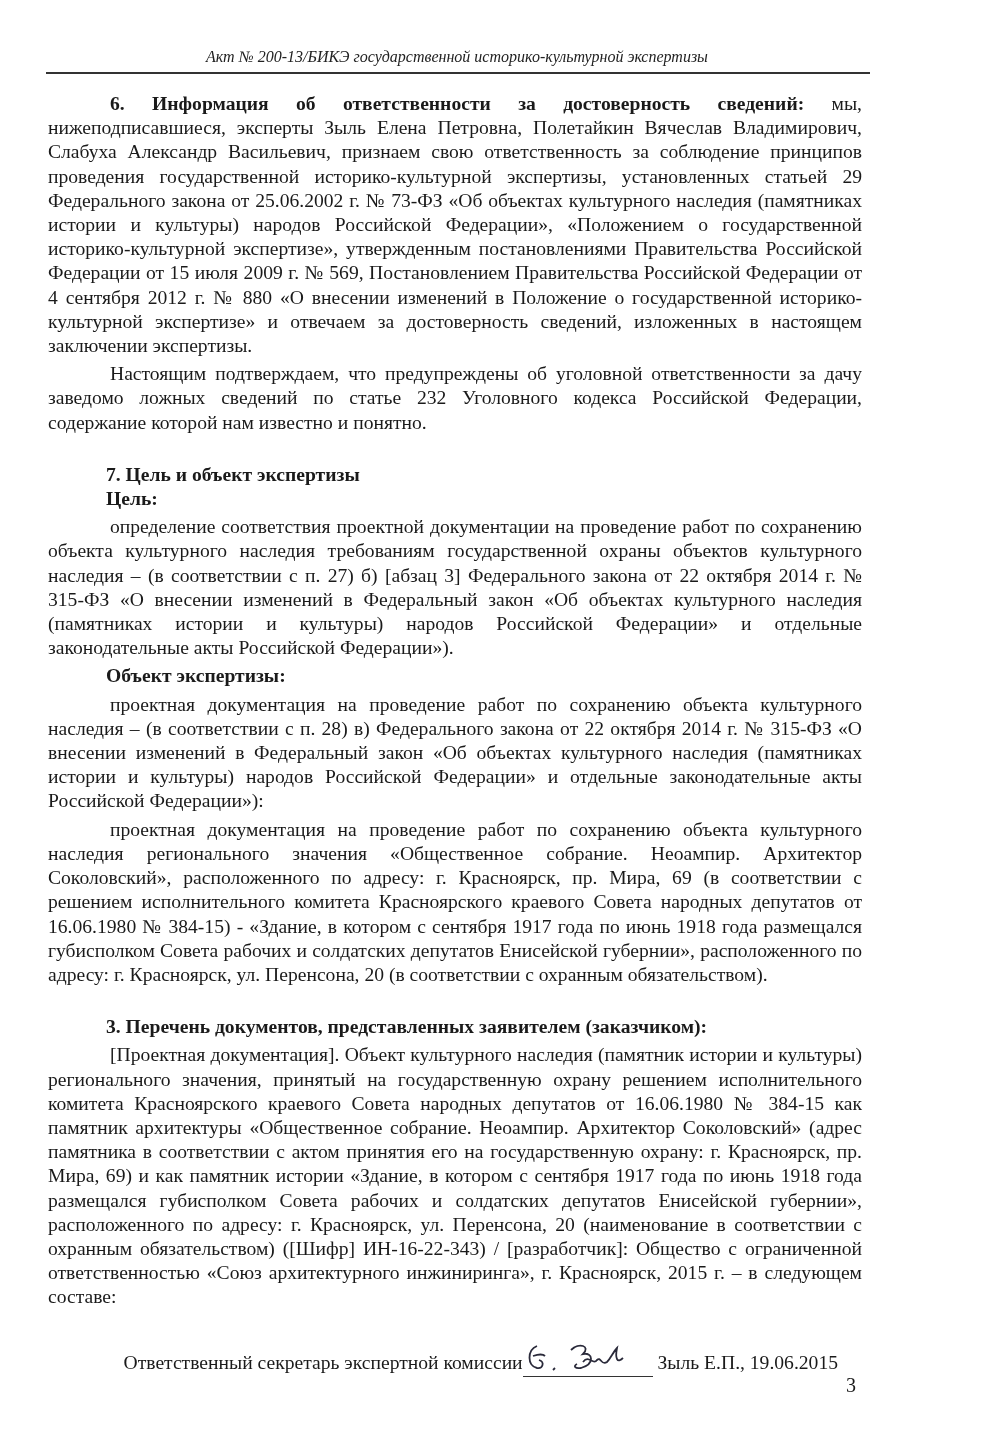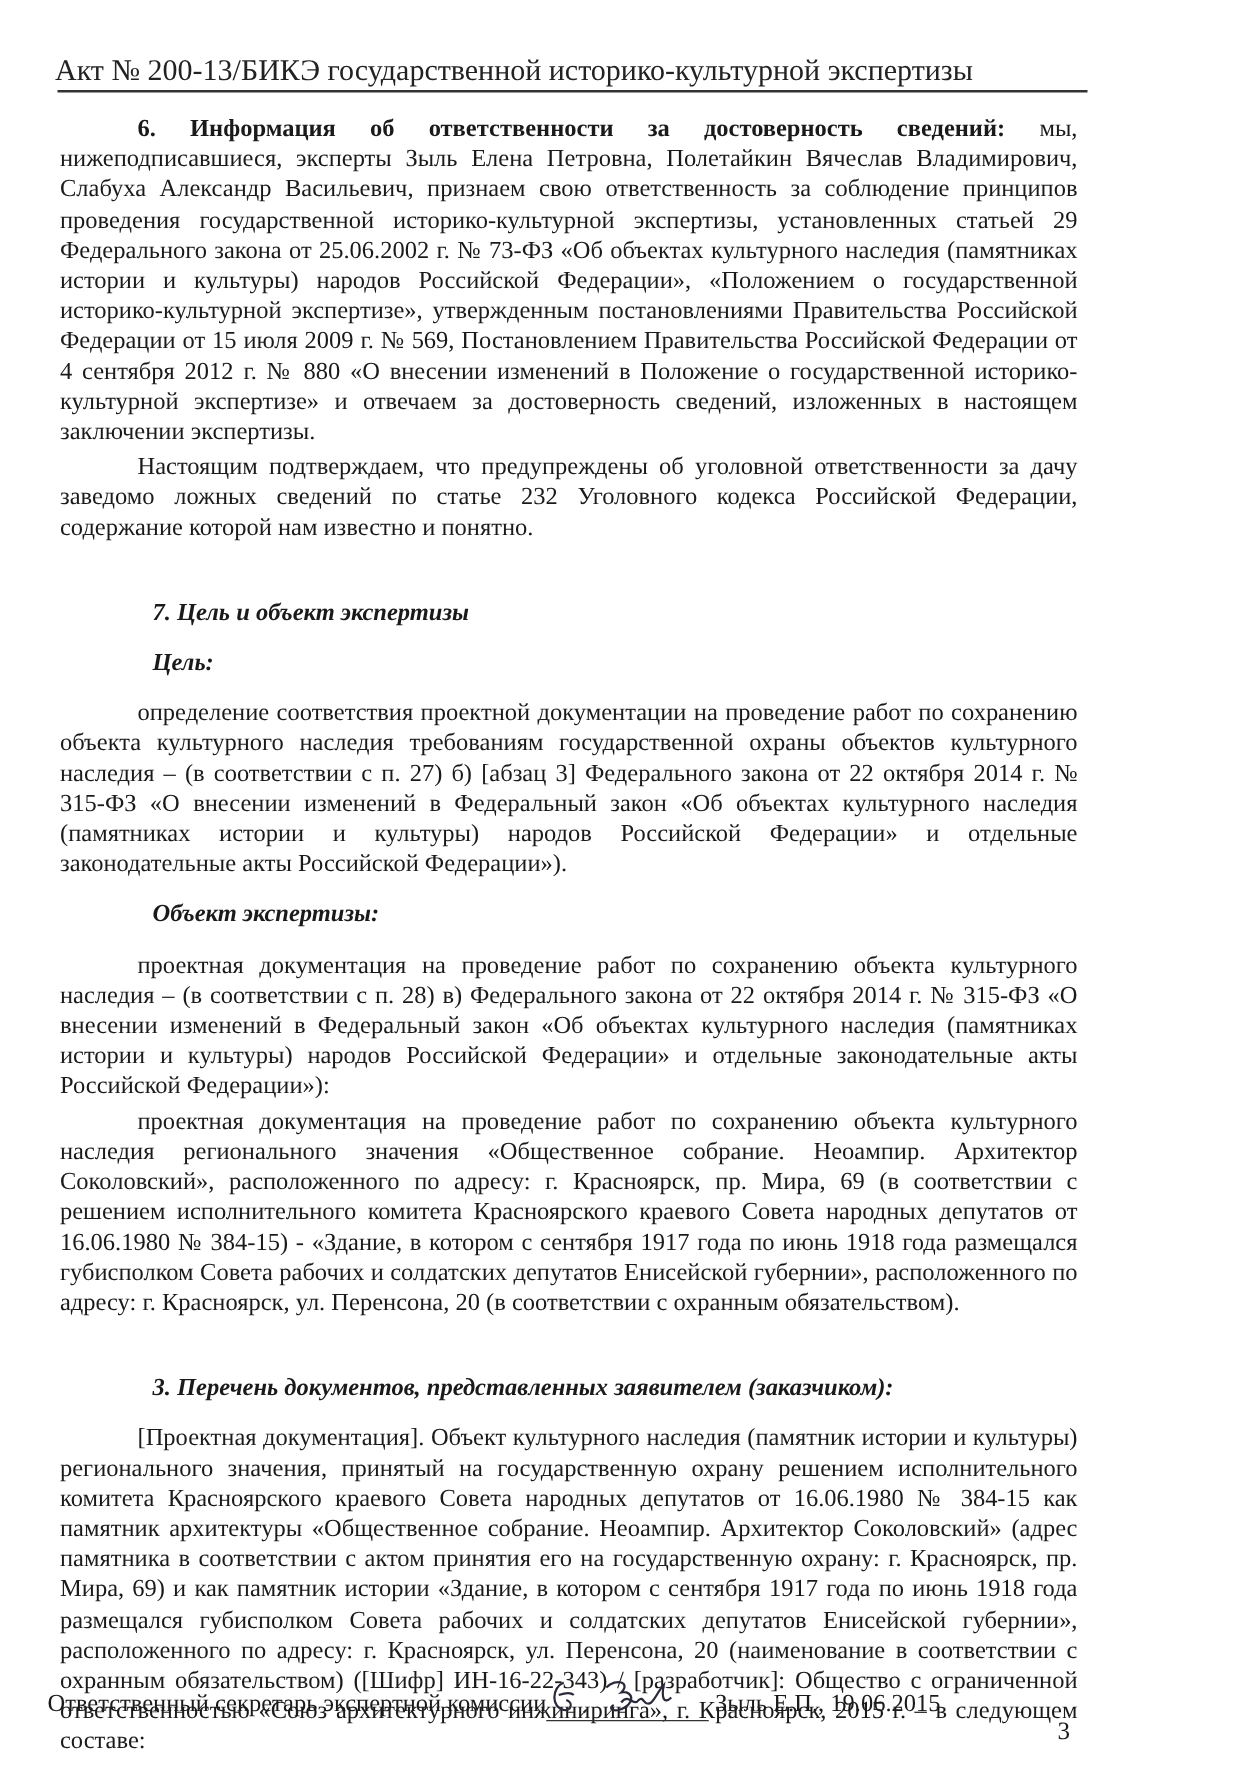--- a/index.html
+++ b/index.html
@@ -4,38 +4,38 @@
 <style>
   html, body { margin: 0; padding: 0; background: #ffffff; }
   body {
     width: 1000px; height: 1432px; position: relative; overflow: hidden;
     font-family: "Liberation Serif", "DejaVu Serif", serif;
     color: #1a1a1a;
   }
   .page { position: absolute; left: 0; top: 0; width: 1000px; height: 1432px; }
   .running-header {
     position: absolute; left: 44px; top: 44px; width: 826px;
-    text-align: left; font-size: 24px; line-height: 26px; color: #222;
+    text-align: center; font-size: 16px; line-height: 26px; color: #222; font-style: italic;
   }
   .header-rule {
     position: absolute; left: 46px; top: 72px; width: 824px; height: 0;
     border-top: 2px solid #333;
   }
   .body {
     position: absolute; left: 44px; top: 88px; width: 822px;
     font-size: 19.6px; line-height: 24.2px; text-align: justify;
   }
   .p { margin: 4px; text-align: justify; }
   .p.ind { text-indent: 62px; }
-  .h { margin: 16px; padding-left: 62px; font-weight: bold; font-style: italic; }
+  .h { margin: 0; padding-left: 62px; font-weight: bold; }
   .gap { height: 24px; }
   b { font-weight: bold; }
   .signature-line {
     position: absolute; left: 38px; top: 1346px; width: 800px;
-    font-size: 19.6px; line-height: 26px; white-space: nowrap;
+    font-size: 19.6px; line-height: 26px; white-space: nowrap; text-align: right;
   }
   .sig {
     display: inline-block; width: 130px; height: 30px; vertical-align: -8px;
     position: relative; border-bottom: 1px solid #333;
   }
   .sig svg { position: absolute; left: 0; top: -10px; }
   .page-number {
     position: absolute; left: 846px; top: 1372px;
     font-size: 20px; line-height: 26px;
   }

